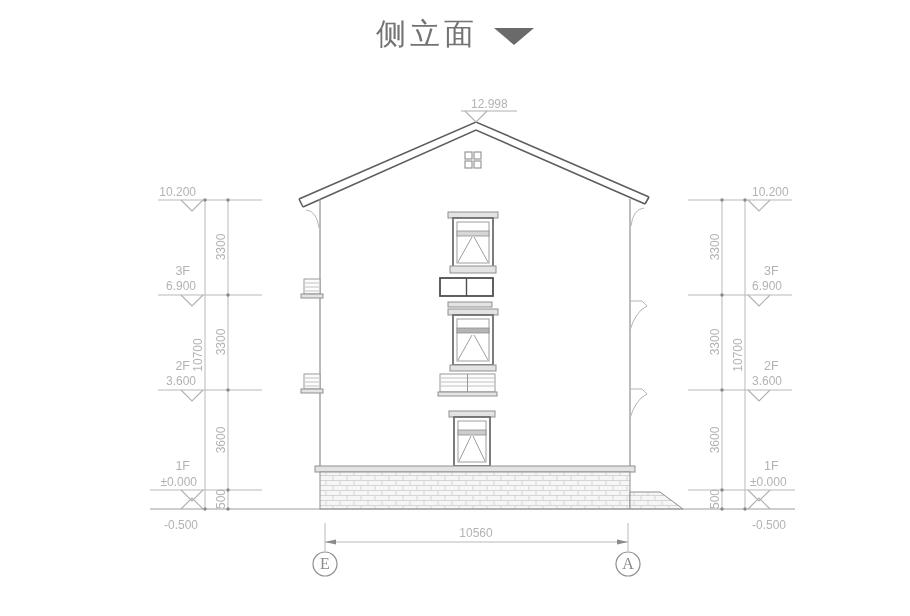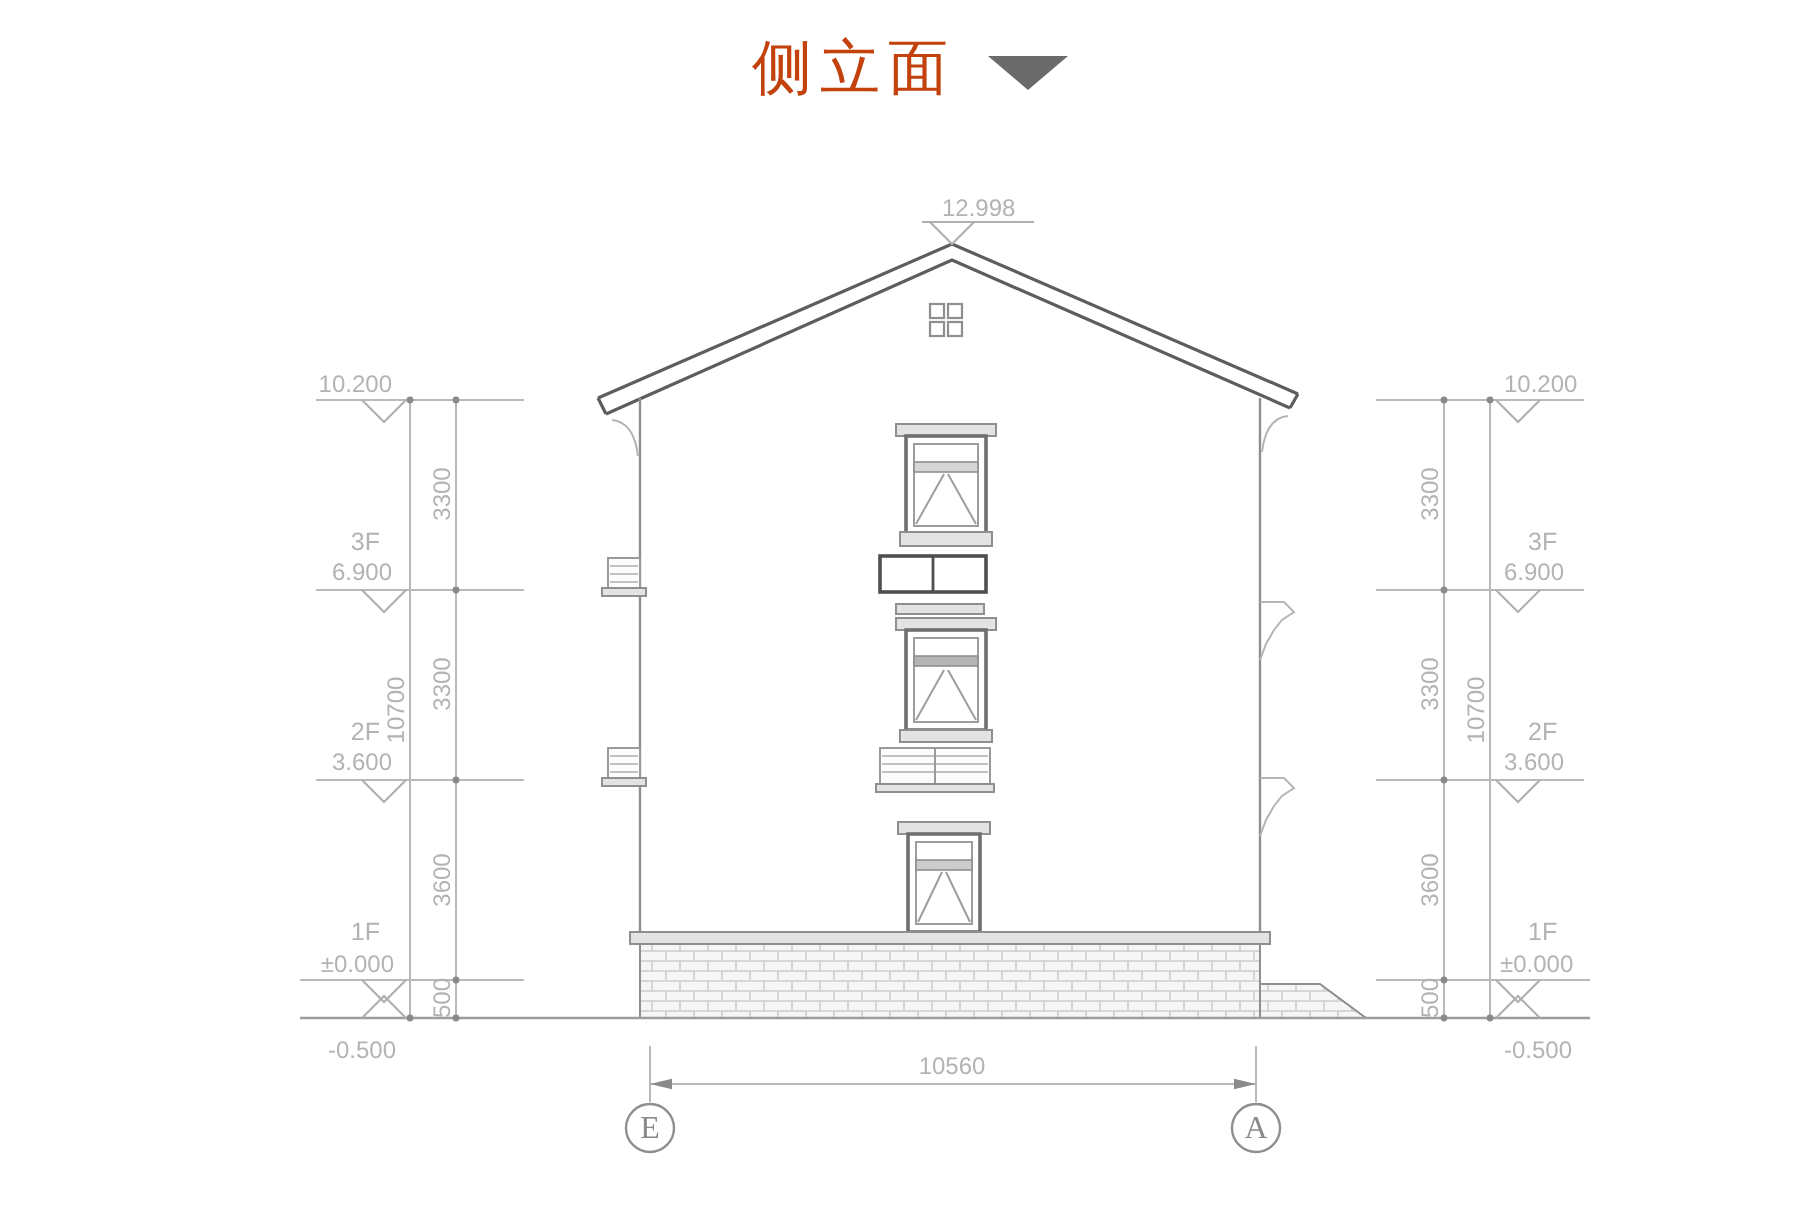--- a/index.html
+++ b/index.html
@@ -3,21 +3,21 @@
 <meta charset="utf-8">
 <style>
   html,body{margin:0;padding:0;background:#ffffff;}
   body{width:910px;height:616px;position:relative;overflow:hidden;font-family:"Liberation Sans",sans-serif;}
   .title-row{
     position:absolute;top:14px;left:0;width:910px;
     display:flex;align-items:center;justify-content:center;gap:16px;
     z-index:2;
   }
   .title-row h1{
-    margin:0;font-size:30px;font-weight:400;color:#c2410c;letter-spacing:4px;
+    margin:0;font-size:30px;font-weight:400;color:#737373;letter-spacing:4px;
     font-family:"Liberation Sans",sans-serif;
   }
   .tri{
     width:0;height:0;display:inline-block;
     border-left:20px solid transparent;border-right:20px solid transparent;
     border-top:17px solid #6a6a6a;margin-top:4px;
   }
   svg{position:absolute;top:0;left:0;}
   .dim-line{stroke:#b9b9b9;stroke-width:1;fill:none;}
   .dim-text{font:12px "Liberation Sans",sans-serif;fill:#b3b3b3;}

